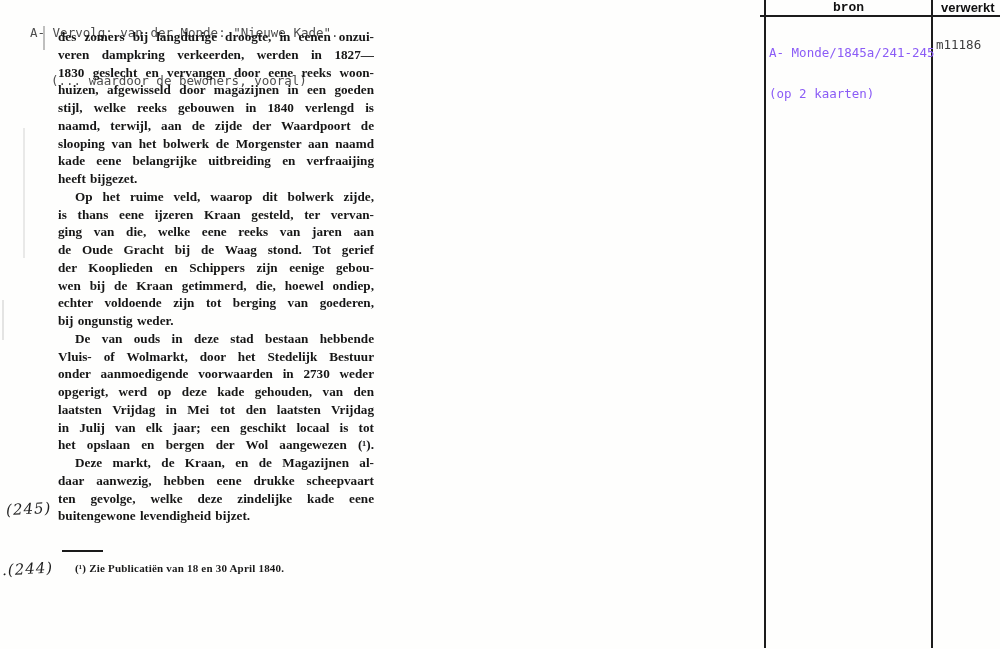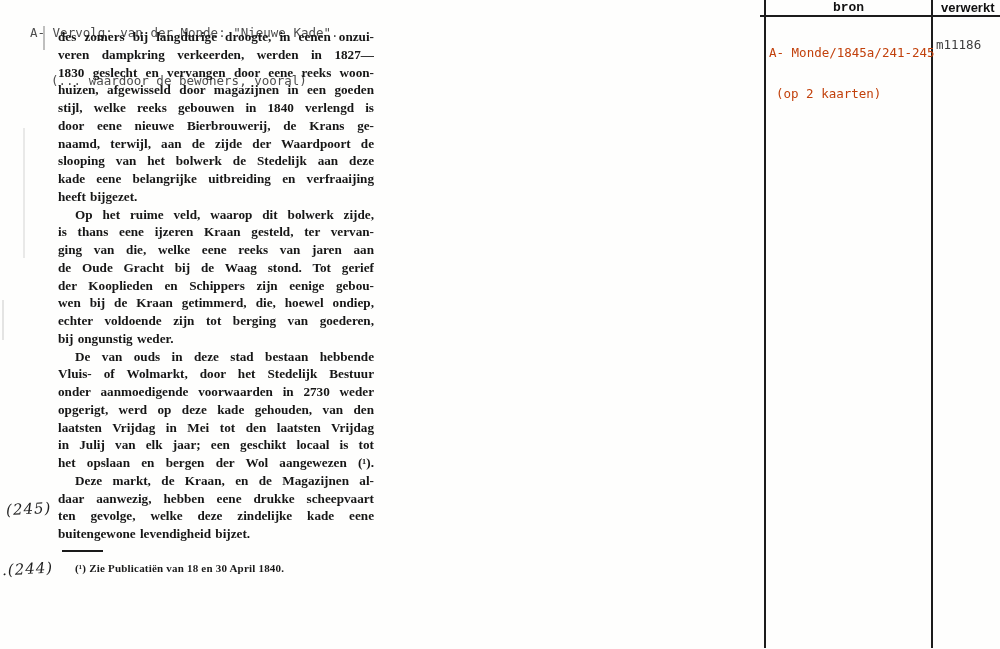--- a/index.html
+++ b/index.html
@@ -53,22 +53,22 @@
   .v1 { left:764px; top:0; width:2px; height:648px; }
   .v2 { left:931px; top:0; width:2px; height:648px; }
   .h1 { left:760px; top:15px; width:240px; height:2px; }
   .th {
     position:absolute; top:0px;
     font-family:"Liberation Sans","DejaVu Sans",sans-serif;
     font-weight:700; font-size:13px; color:#111;
   }
   .th-bron { left:766px; width:165px; text-align:center;font-family:Liberation Mono, monospace; }
   .th-verwerkt { left:941px; }
-  .cell-bron { position:absolute; left:769px; top:19px; font-size:12.5px; line-height:13.5px; color:#c2410c; }
-  .cell-bron .l2 { margin-left:7px; }
+  .cell-bron { position:absolute; left:769px; top:19px; font-size:12.5px; line-height:13.5px; color:#8b5cf6; }
+  .cell-bron .l2 { }
   .cell-verwerkt { position:absolute; left:936px; top:37px; font-size:12.5px; color:#3e3e3e; }
 
   
   .artifact { position:absolute; background:#8a8a8a; }
   .a1 { left:43px; top:26px; width:1.5px; height:24px; opacity:.55; }
   .a2 { left:23px; top:128px; width:1.5px; height:130px; opacity:.18; }
   .a3 { left:2px; top:300px; width:1.5px; height:40px; opacity:.22; }
 </style>
 </head>
 <body>
@@ -79,23 +79,22 @@
     <div class="l1">A- Vervolg: van der Monde: "Nieuwe Kade".</div>
     <div class="l2">(... waardoor de bewoners, vooral)</div>
   </div>
 
   <div class="body-text">
       <div class="line">des zomers bij langdurige droogte, in eenen onzui-</div>
       <div class="line">veren dampkring verkeerden, werden in 1827—</div>
       <div class="line">1830 geslecht en vervangen door eene reeks woon-</div>
       <div class="line">huizen, afgewisseld door magazijnen in een goeden</div>
       <div class="line">stijl, welke reeks gebouwen in 1840 verlengd is</div>
-      <div class="line">door eene nieuwe Bierbrouwerij, de Krans ge-</div>
       <div class="line">naamd, terwijl, aan de zijde der Waardpoort de</div>
-      <div class="line">slooping van het bolwerk de Stedelijk aan deze</div>
+      <div class="line">slooping van het bolwerk de Morgenster aan naamd</div>
       <div class="line">kade eene belangrijke uitbreiding en verfraaijing</div>
       <div class="line short">heeft bijgezet.</div>
       <div class="line indent">Op het ruime veld, waarop dit bolwerk zijde,</div>
       <div class="line">is thans eene ijzeren Kraan gesteld, ter vervan-</div>
       <div class="line">ging van die, welke eene reeks van jaren aan</div>
       <div class="line">de Oude Gracht bij de Waag stond. Tot gerief</div>
       <div class="line">der Kooplieden en Schippers zijn eenige gebou-</div>
       <div class="line">wen bij de Kraan getimmerd, die, hoewel ondiep,</div>
       <div class="line">echter voldoende zijn tot berging van goederen,</div>
       <div class="line short">bij ongunstig weder.</div>

